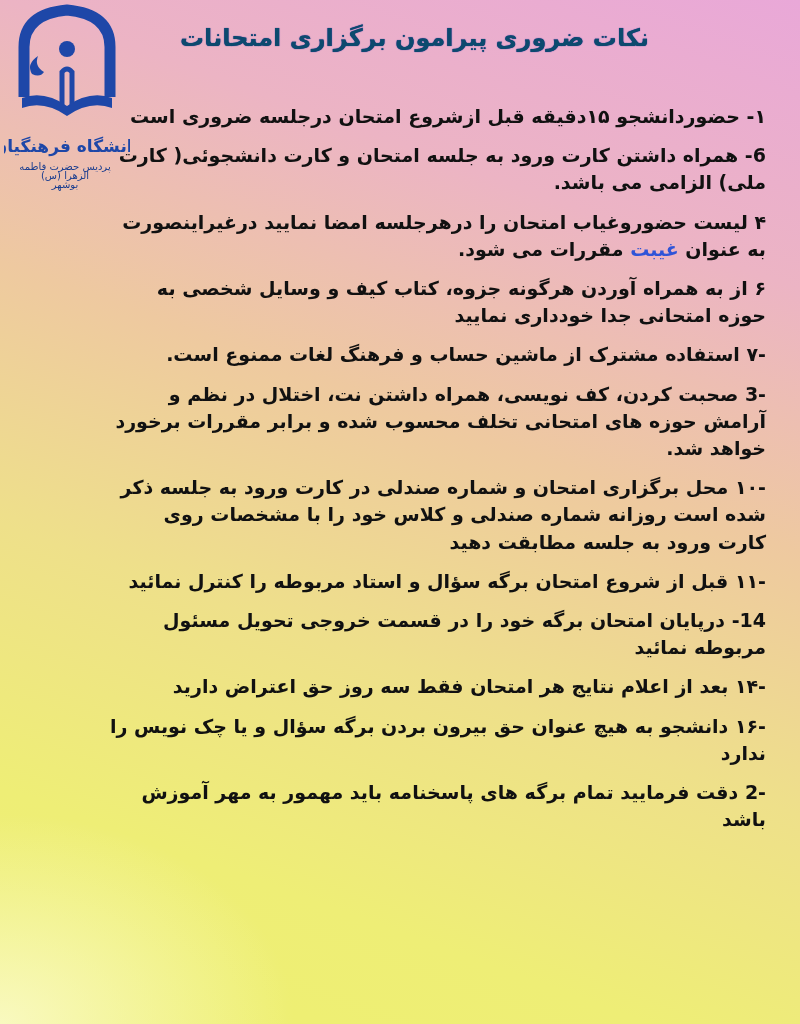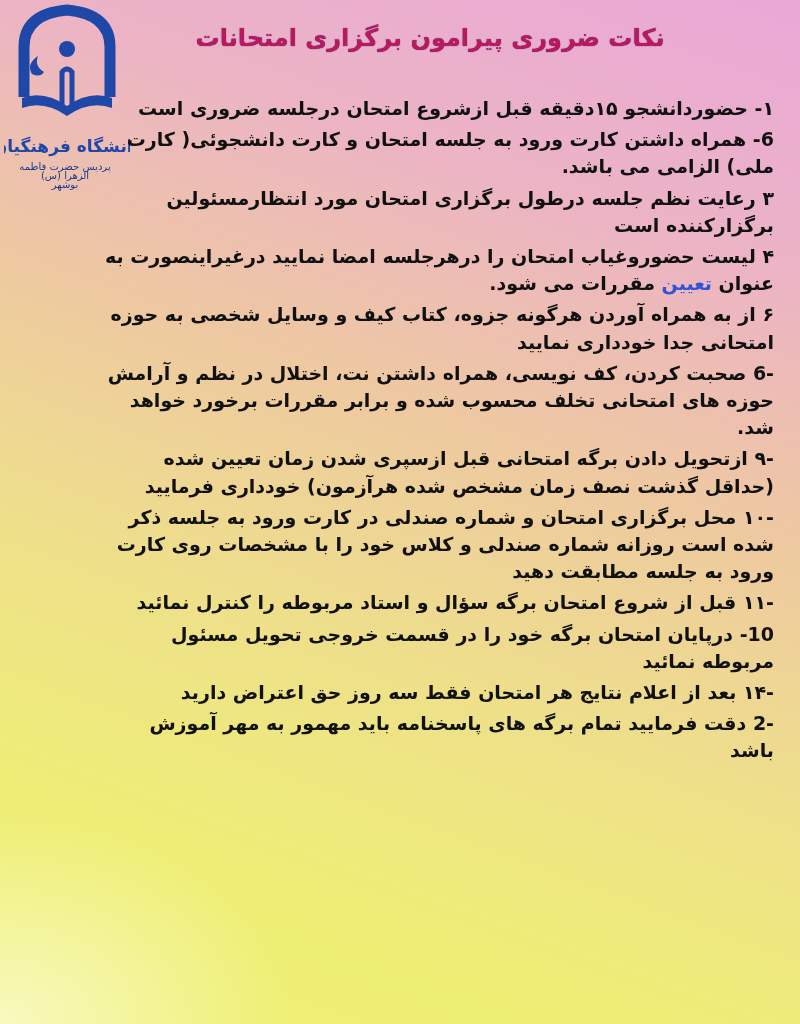--- a/index.html
+++ b/index.html
@@ -13,30 +13,30 @@
   }
   .logo {
     position: absolute; left: 4px; top: 2px; width: 126px; height: 175px;
   }
   .logo-caption {
     position: absolute; left: 10px; top: 162px; width: 110px;
     font-size: 10px; color: #1a3d8f; text-align: center; line-height: 9px; direction: rtl;
   }
   .title {
     position: absolute; top: 24px; left: 180px; width: 500px;
-    text-align: center; direction: rtl;
-    font-size: 24px; font-weight: bold; color: #be185d;
+    text-align: left; direction: rtl;
+    font-size: 24px; font-weight: bold; color: #0c4a6e;
     text-shadow: 0 0 1px #0b1f8a;
   }
   .content {
     position: absolute; top: 91px; right: 22px; width: 680px;
     direction: rtl; text-align: right;
     font-size: 19px; font-weight: bold; line-height: 27.2px;
   }
-  .item { margin: 4px; }
+  .item { margin: 12px; }
   .item .hl { color: #2f54d8; }
 </style>
 </head>
 <body>
 
 <div class="logo">
   <svg width="126" height="175" viewBox="0 0 126 175">
     <path d="M20 95 L20 45 Q20 12 63 8 Q106 12 106 45 L106 95" fill="none" stroke="#1e47a8" stroke-width="11"></path>
     <circle cx="63" cy="47" r="8" fill="#1e47a8"></circle>
     <path d="M18 96 Q40 88 63 104 Q86 88 108 96 L108 106 Q86 98 63 114 Q40 98 18 106 Z" fill="#1e47a8"></path>
@@ -48,23 +48,23 @@
 <div class="logo-caption">
   <div>پردیس حضرت فاطمه الزهرا (س)</div>
   <div>بوشهر</div>
 </div>
 
 <div class="title">نکات ضروری پیرامون برگزاری امتحانات</div>
 
 <div class="content">
   <p class="item">۱- حضوردانشجو ۱۵دقیقه قبل ازشروع امتحان درجلسه ضروری است</p>
   <p class="item">6- همراه داشتن کارت ورود به جلسه امتحان و کارت دانشجوئی( کارت ملی) الزامی می باشد.</p>
-  <p class="item">۳ رعایت نظم جلسه درطول برگزاری امتحان مورد انتظارمسئولین برگزارکننده است</p>
-  <p class="item"><span>۴ لیست حضوروغیاب امتحان را درهرجلسه امضا نمایید درغیراینصورت به عنوان </span><span class="hl">تعیین</span><span> مقررات می شود.</span></p>
+  <p class="item"><span>۴ لیست حضوروغیاب امتحان را درهرجلسه امضا نمایید درغیراینصورت به عنوان </span><span class="hl">غیبت</span><span> مقررات می شود.</span></p>
   <p class="item">۶ از به همراه آوردن هرگونه جزوه، کتاب کیف و وسایل شخصی به حوزه امتحانی جدا خودداری نمایید</p>
-  <p class="item">-6 صحبت کردن، کف نویسی، همراه داشتن نت، اختلال در نظم و آرامش حوزه های امتحانی تخلف محسوب شده و برابر مقررات برخورد خواهد شد.</p>
-  <p class="item">-۹ ازتحویل دادن برگه امتحانی قبل ازسپری شدن زمان تعیین شده (حداقل گذشت نصف زمان مشخص شده هرآزمون) خودداری فرمایید</p>
+  <p class="item">-۷ استفاده مشترک از ماشین حساب و فرهنگ لغات ممنوع است.</p>
+  <p class="item">-3 صحبت کردن، کف نویسی، همراه داشتن نت، اختلال در نظم و آرامش حوزه های امتحانی تخلف محسوب شده و برابر مقررات برخورد خواهد شد.</p>
   <p class="item">-۱۰ محل برگزاری امتحان و شماره صندلی در کارت ورود به جلسه ذکر شده است روزانه شماره صندلی و کلاس خود را با مشخصات روی کارت ورود به جلسه مطابقت دهید</p>
   <p class="item">-۱۱ قبل از شروع امتحان برگه سؤال و استاد مربوطه را کنترل نمائید</p>
-  <p class="item">10- درپایان امتحان برگه خود را در قسمت خروجی تحویل مسئول مربوطه نمائید</p>
+  <p class="item">14- درپایان امتحان برگه خود را در قسمت خروجی تحویل مسئول مربوطه نمائید</p>
   <p class="item">-۱۴ بعد از اعلام نتایج هر امتحان فقط سه روز حق اعتراض دارید</p>
+  <p class="item">-۱۶ دانشجو به هیچ عنوان حق بیرون بردن برگه سؤال و یا چک نویس را ندارد</p>
   <p class="item">-2 دقت فرمایید تمام برگه های پاسخنامه باید مهمور به مهر آموزش باشد</p>
 </div>
 
 </body></html>

